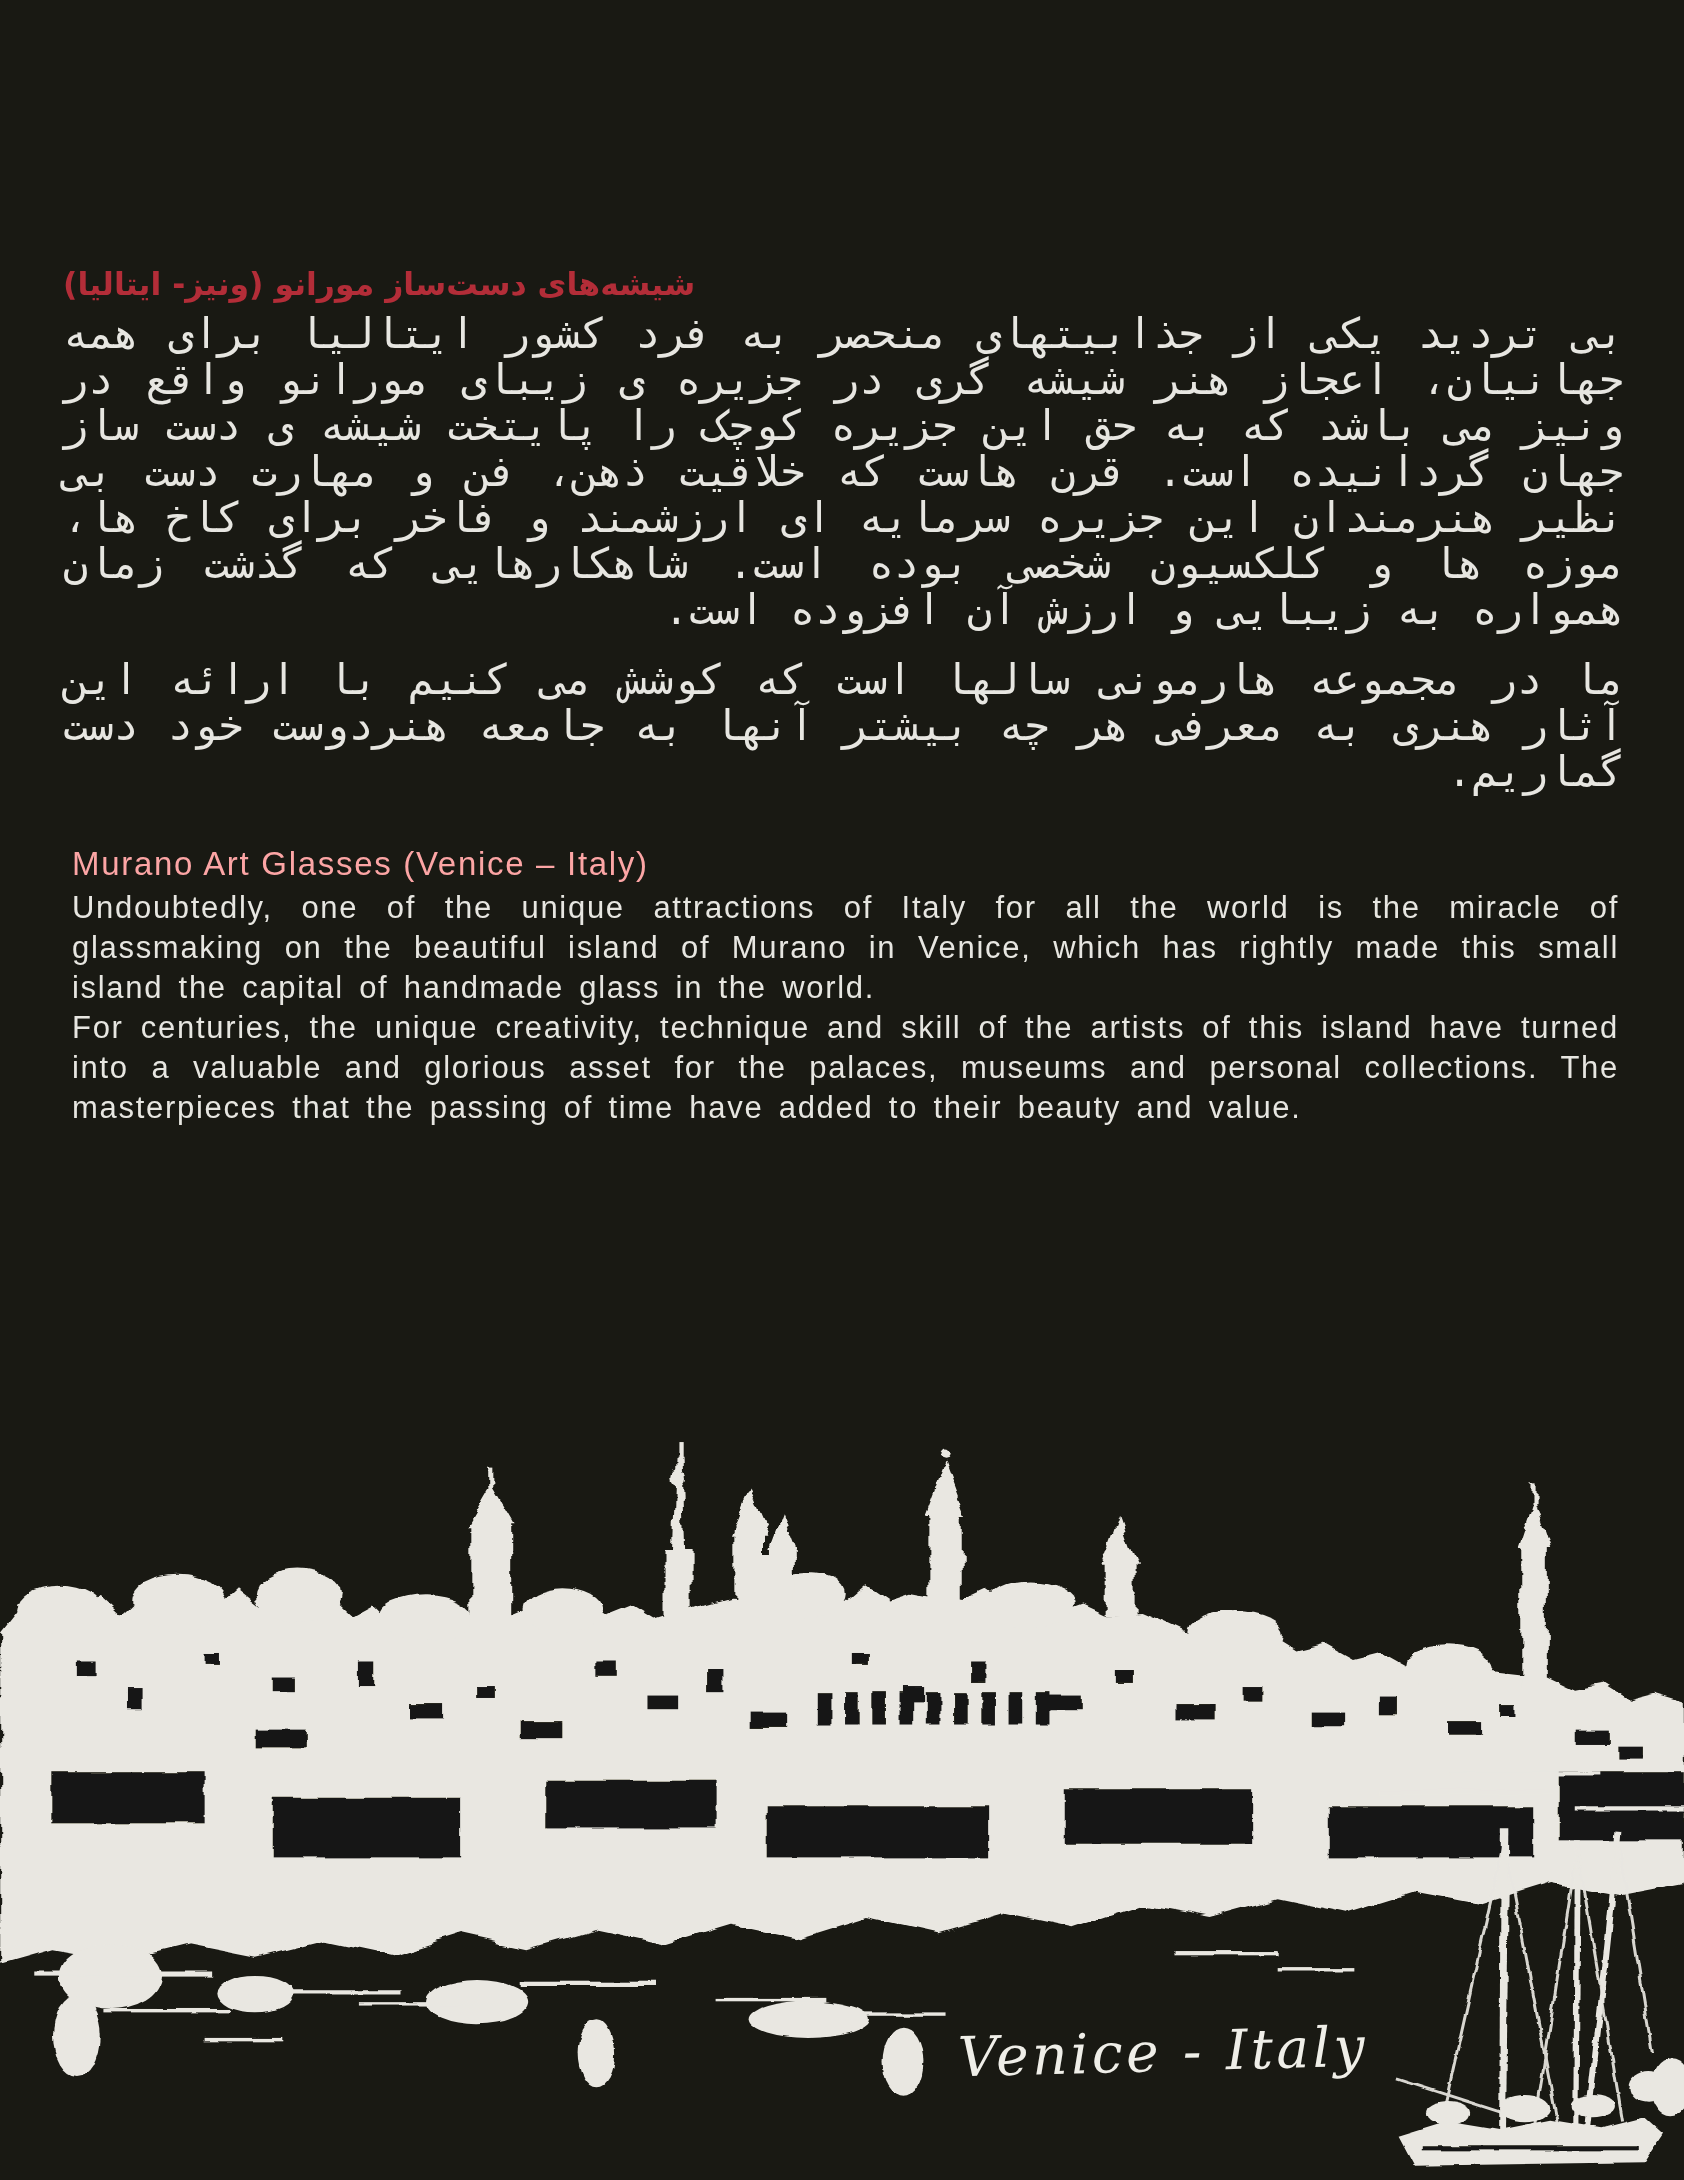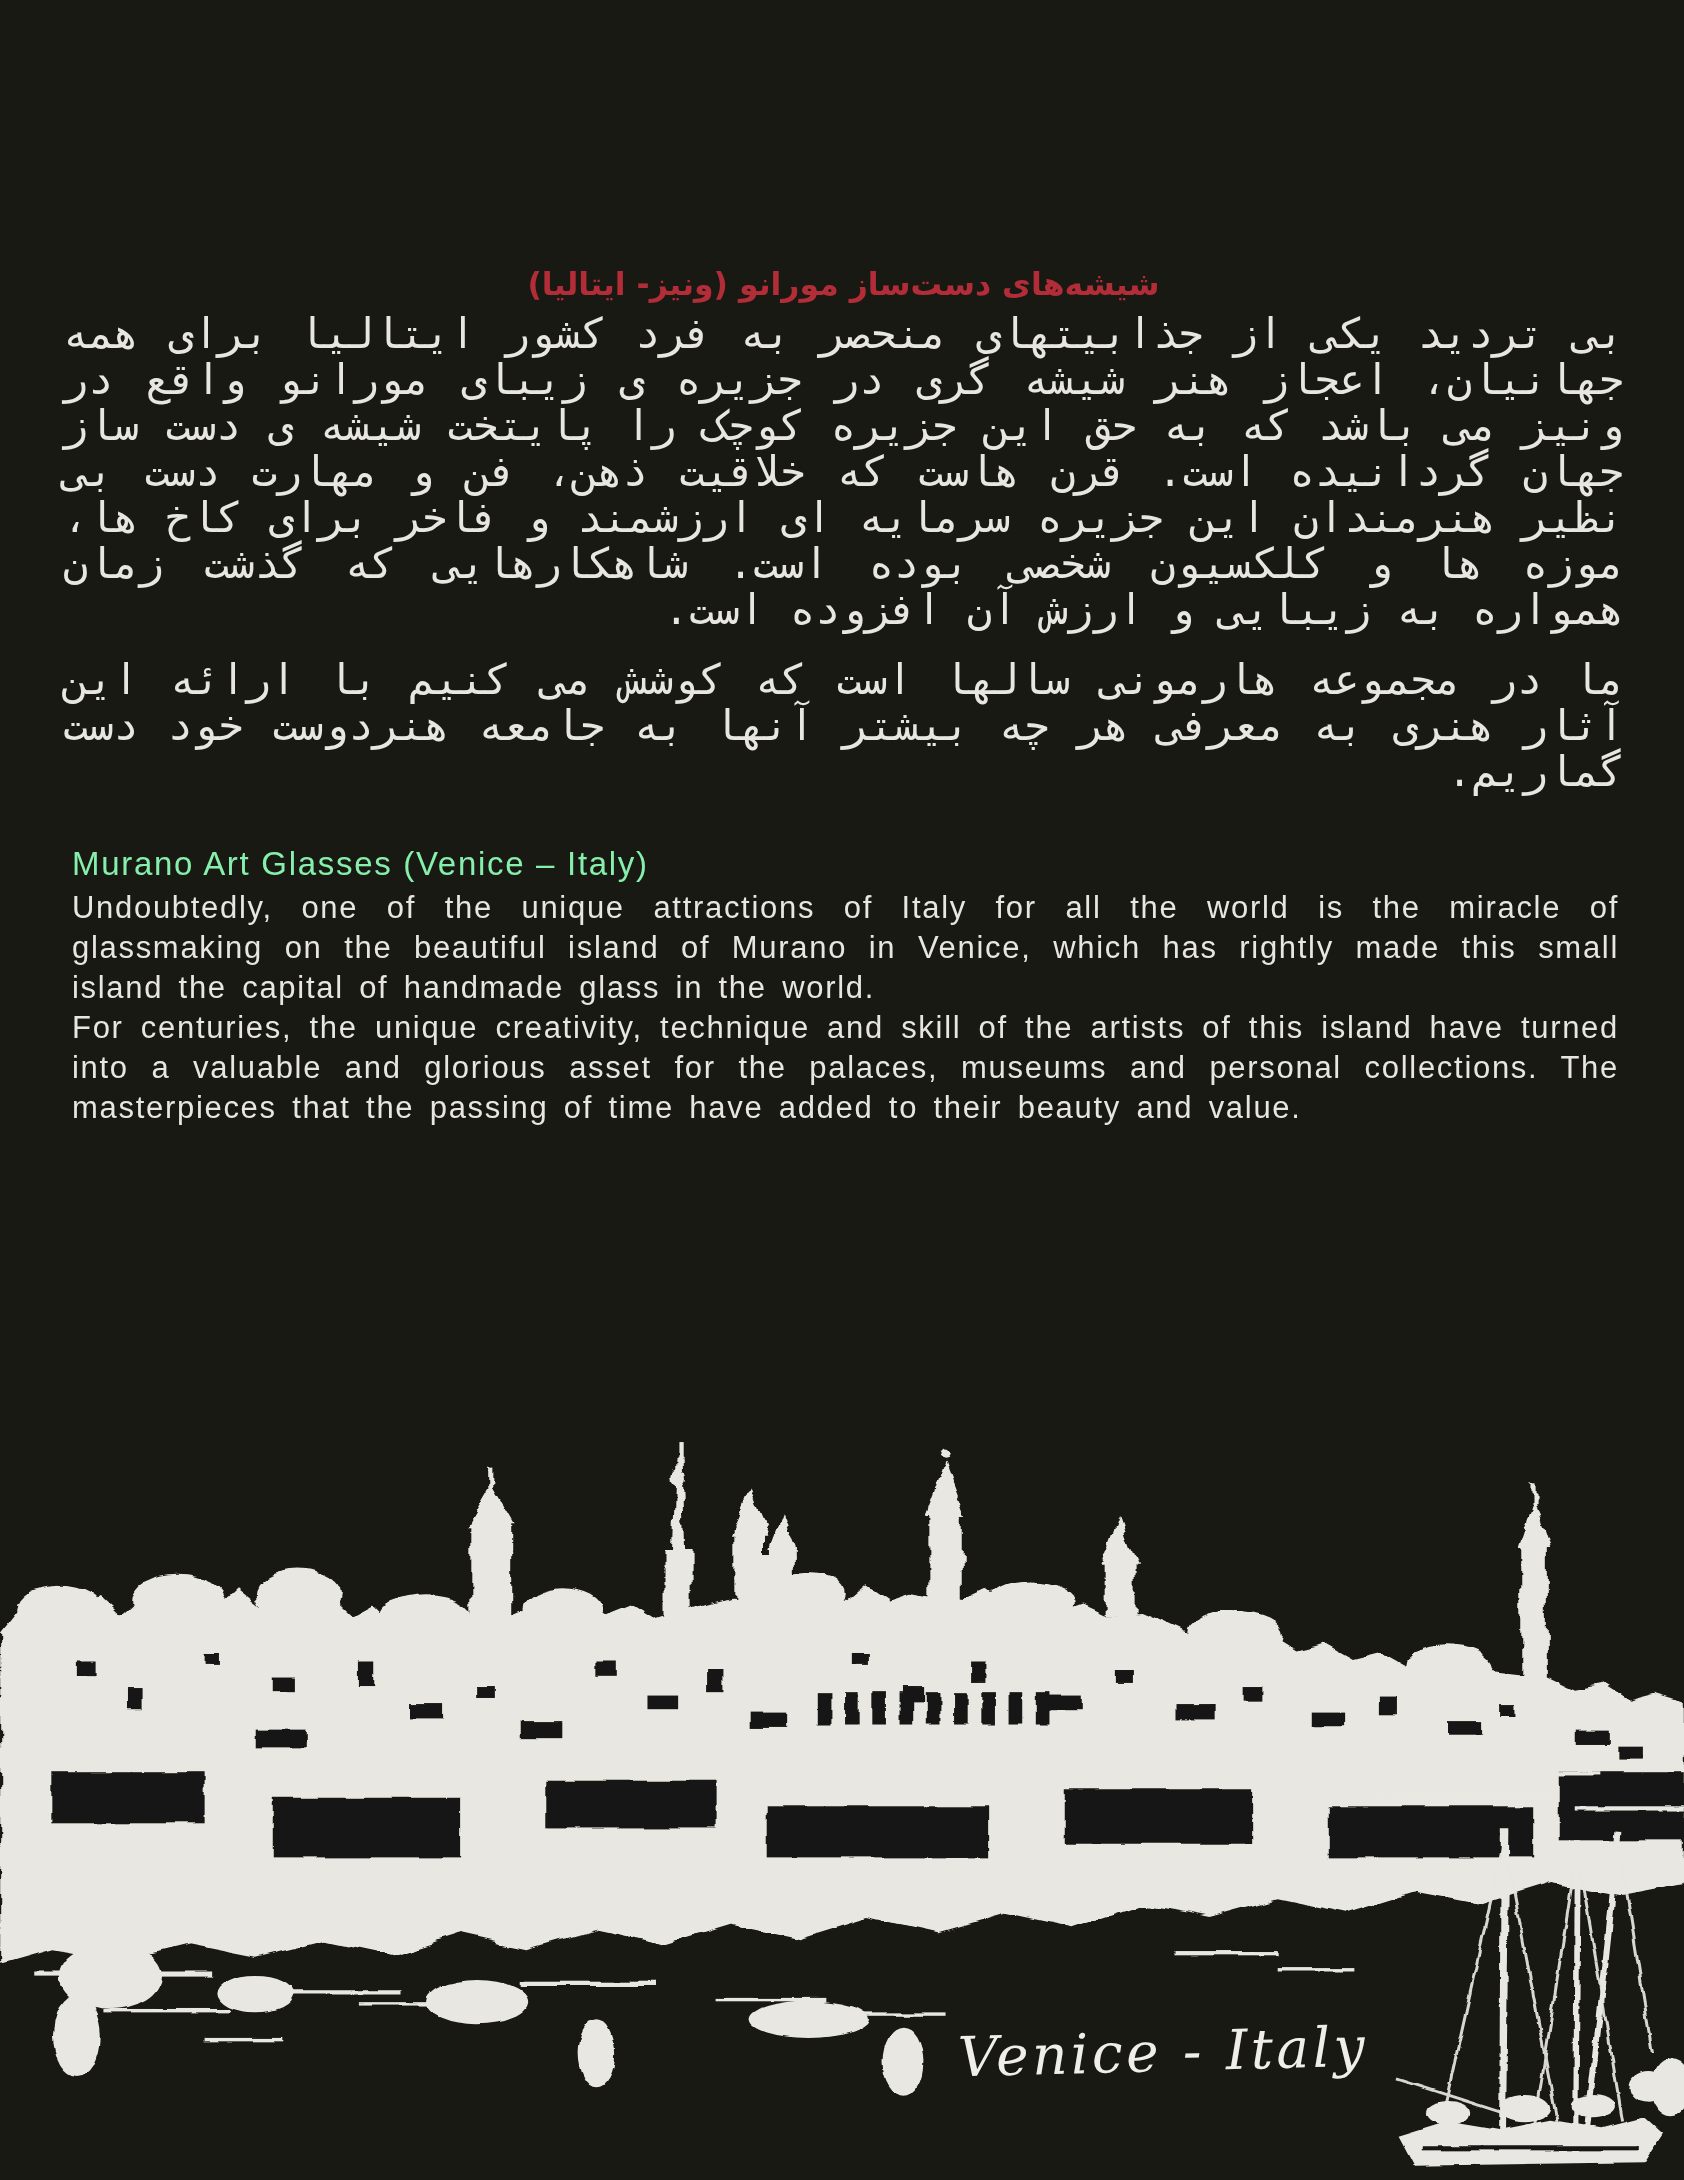--- a/index.html
+++ b/index.html
@@ -16,38 +16,38 @@
     top:266px;left:63px;right:61px;
     direction:rtl;
     color:#e7e6e1;
   }
   .fa-heading{
     color:#b32d38;
     font-family:"DejaVu Sans",sans-serif;
     font-size:31.5px;
     font-weight:bold;
     margin:0 0 12px 0;
-    text-align:center;
+    text-align:left;
   }
   .fa-para{
     font-family:Liberation Mono, monospace;
     font-size:42px;
     line-height:46px;
     text-align:justify;
     margin:0;
   }
   .fa-para.second{margin-top:24px;}
   
   .en-section{
     position:absolute;
     top:845px;left:72px;right:66px;
     color:#e7e6e1;
   }
   .en-heading{
-    color:#86efac;
+    color:#fca5a5;
     font-size:33px;
     font-weight:normal;
     letter-spacing:1.7px;
     margin:0 0 5.1px 0;
   }
   .en-para{
     font-size:31px;
     line-height:40px;
     letter-spacing:1.7px;
     word-spacing:5.1px;

